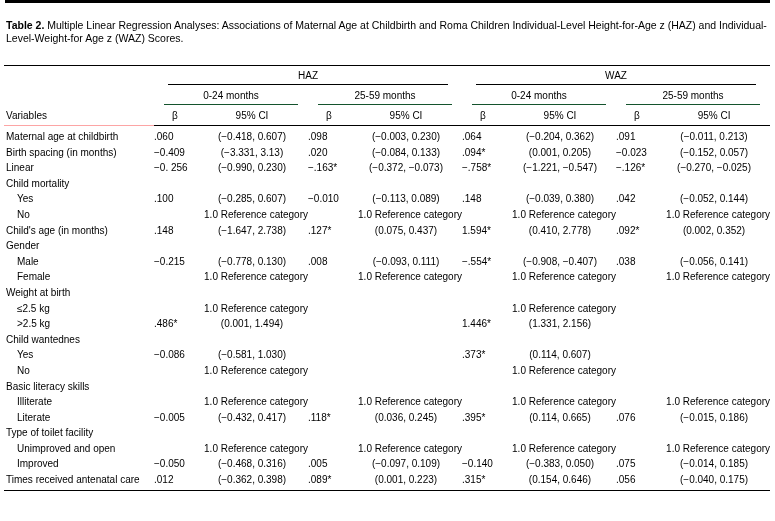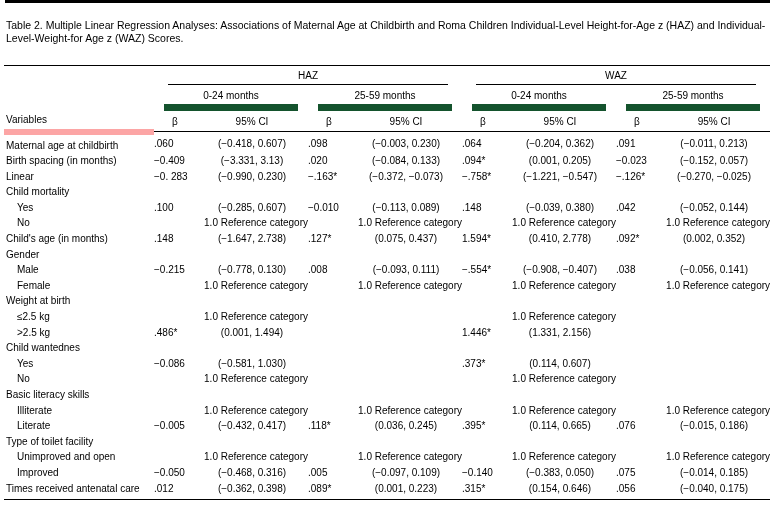--- a/index.html
+++ b/index.html
@@ -12,21 +12,21 @@
     -webkit-font-smoothing: antialiased;
   }
   .page { padding: 0 4px; }
   .top-bar { border-top: 3px solid #000; margin: 0 1px; height: 0; }
 
   .caption {
     font-size: 10.5px;
     line-height: 13.5px;
     padding: 5px 2px 9px 2px;
   }
-  .caption .cap-label { font-weight: normal; text-align: center; }
+  .caption .cap-label { font-weight: bold; text-align: center; }
 
   table.reg {
     border-collapse: collapse;
     table-layout: fixed;
     width: 766px;
     border-top: 1px solid #000;
     border-bottom: 1px solid #000;
     font-size: 10px;
   }
   col.c-var { width: 150px; }
@@ -36,35 +36,35 @@
   th { font-weight: normal; padding: 0; }
   td { padding: 0; }
 
   th.grp .u {
     border-bottom: 1px solid #000;
     text-align: center;
     padding: 4px 0 3px 0;
     margin: 0 14px;
   }
   th.sub .u {
-    border-bottom: 7px solid #14532d;
+    border-bottom: 1px solid #14532d;
     text-align: center;
     padding: 5px 0 3px 0;
     margin: 0 10px;
   }
   tr.colhead th {
     text-align: center;
     padding: 5px 0 4px 0;
     border-bottom: 1px solid #000;
   }
   th.varhead {
     text-align: left;
     vertical-align: bottom;
     padding: 0 0 4px 2px;
-    border-bottom: 6px solid #fca5a5;
+    border-bottom: 1px solid #fca5a5;
   }
 
   tbody td {
     line-height: 13px;
     padding: 1.3px 0;
     white-space: nowrap;
     overflow: hidden;
   }
   tbody tr:first-child td { padding-top: 4px; }
   tbody tr:last-child td { padding-bottom: 4px; }
@@ -152,21 +152,21 @@
           <td class="ci">(−3.331, 3.13)</td>
           <td class="beta">.020</td>
           <td class="ci">(−0.084, 0.133)</td>
           <td class="beta">.094*</td>
           <td class="ci">(0.001, 0.205)</td>
           <td class="beta">−0.023</td>
           <td class="ci">(−0.152, 0.057)</td>
         </tr>
         <tr>
           <td class="var">Linear</td>
-          <td class="beta">−0. 283</td>
+          <td class="beta">−0. 256</td>
           <td class="ci">(−0.990, 0.230)</td>
           <td class="beta">−.163*</td>
           <td class="ci">(−0.372, −0.073)</td>
           <td class="beta">−.758*</td>
           <td class="ci">(−1.221, −0.547)</td>
           <td class="beta">−.126*</td>
           <td class="ci">(−0.270, −0.025)</td>
         </tr>
         <tr>
           <td class="var">Child mortality</td>

